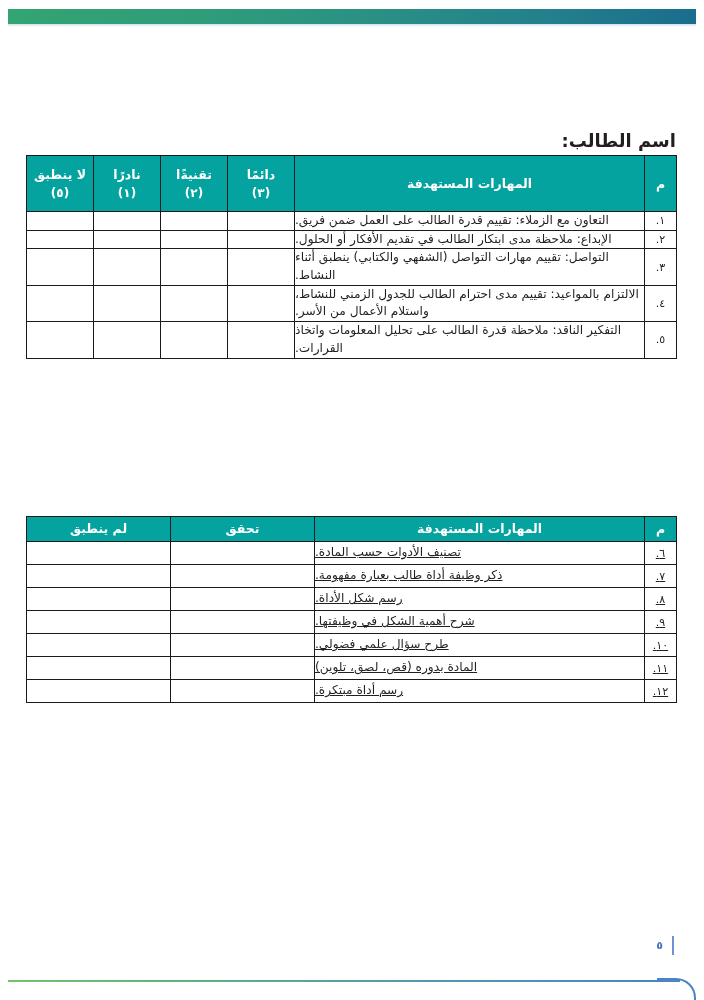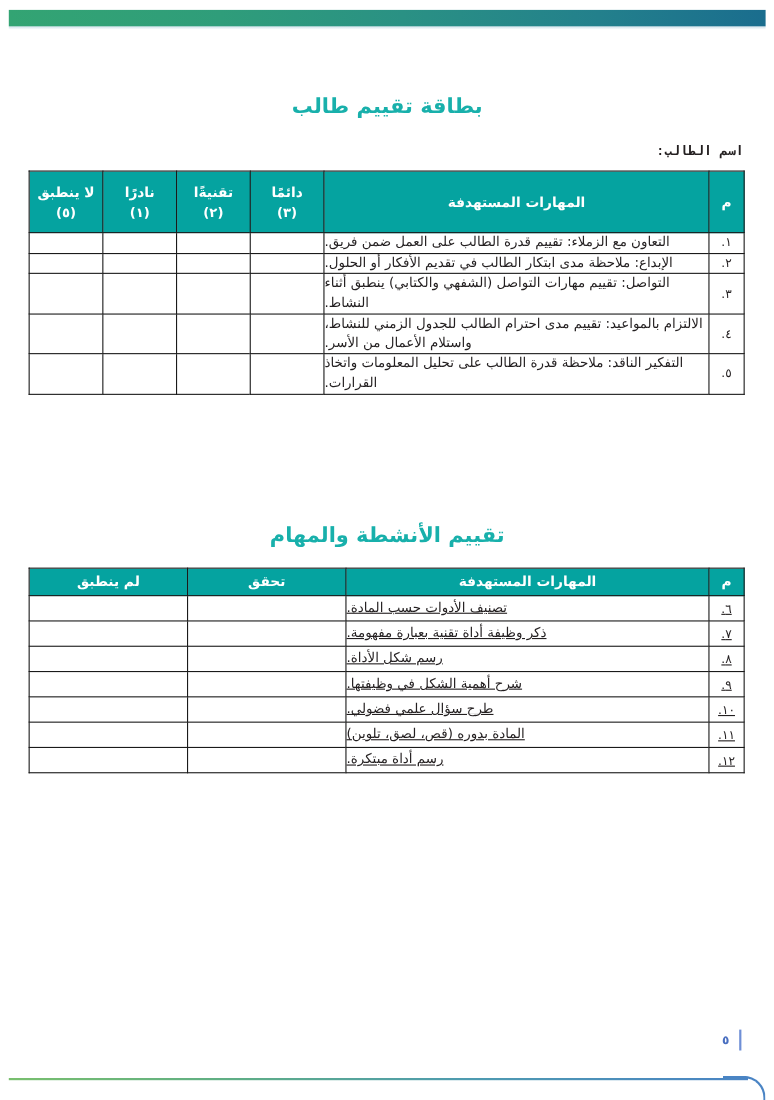--- a/index.html
+++ b/index.html
@@ -49,24 +49,23 @@
     font-weight: bold;
     letter-spacing: 0px;
   }
   #title-1 { position: absolute; top: 86px; left: 0; right: 0; }
   #title-2 { position: absolute; top: 476px; left: 0; right: 0; }
 
   .student-name {
     position: absolute;
     top: 130px;
     right: 28px;
-    font-size: 12px;
+    font-size: 18px;
     color: #231f20;
     font-weight: bold;
-    font-family: Liberation Mono, monospace;
   }
 
   table.grid {
     position: absolute;
     border-collapse: collapse;
     table-layout: fixed;
   }
   table.grid td, table.grid th {
     border: 1.2px solid #1a1a1a;
     padding: 0;
@@ -157,21 +156,20 @@
   }
 </style>
 </head>
 <body>
 
 <div class="page">
 
   <div class="header-bar"></div>
   <div class="header-bar-shadow"></div>
 
-  <div class="section-title" id="title-1">بطاقة تقييم طالب</div>
 
   <div class="student-name">اسم الطالب:</div>
 
   <table class="grid" id="table-skills">
     <colgroup>
       <col class="c-num">
         <col class="c-skill">
       <col class="c-rate">
         <col class="c-rate">
         <col class="c-rate">
@@ -236,21 +234,20 @@
           <td class="num-cell">٥.</td>
           <td class="skill-cell">التفكير الناقد: ملاحظة قدرة الطالب على تحليل المعلومات واتخاذ القرارات.</td>
           <td class="mark-cell"></td>
           <td class="mark-cell"></td>
           <td class="mark-cell"></td>
           <td class="mark-cell"></td>
         </tr>
       </tbody>
   </table>
 
-  <div class="section-title" id="title-2">تقييم الأنشطة والمهام</div>
 
   <table class="grid" id="table-tasks">
     <colgroup>
       <col class="c-num">
         <col class="c-skill">
         <col class="c-res">
         <col class="c-res">
     </colgroup>
     <thead>
       <tr>
@@ -262,21 +259,21 @@
     </thead>
     <tbody id="tasks-body">
         <tr>
           <td class="num-cell">٦.</td>
           <td class="skill-cell">تصنيف الأدوات حسب المادة.</td>
           <td class="mark-cell"></td>
           <td class="mark-cell"></td>
         </tr>
         <tr>
           <td class="num-cell">٧.</td>
-          <td class="skill-cell">ذكر وظيفة أداة تقنية بعبارة مفهومة.</td>
+          <td class="skill-cell">ذكر وظيفة أداة طالب بعبارة مفهومة.</td>
           <td class="mark-cell"></td>
           <td class="mark-cell"></td>
         </tr>
         <tr>
           <td class="num-cell">٨.</td>
           <td class="skill-cell">رسم شكل الأداة.</td>
           <td class="mark-cell"></td>
           <td class="mark-cell"></td>
         </tr>
         <tr>

